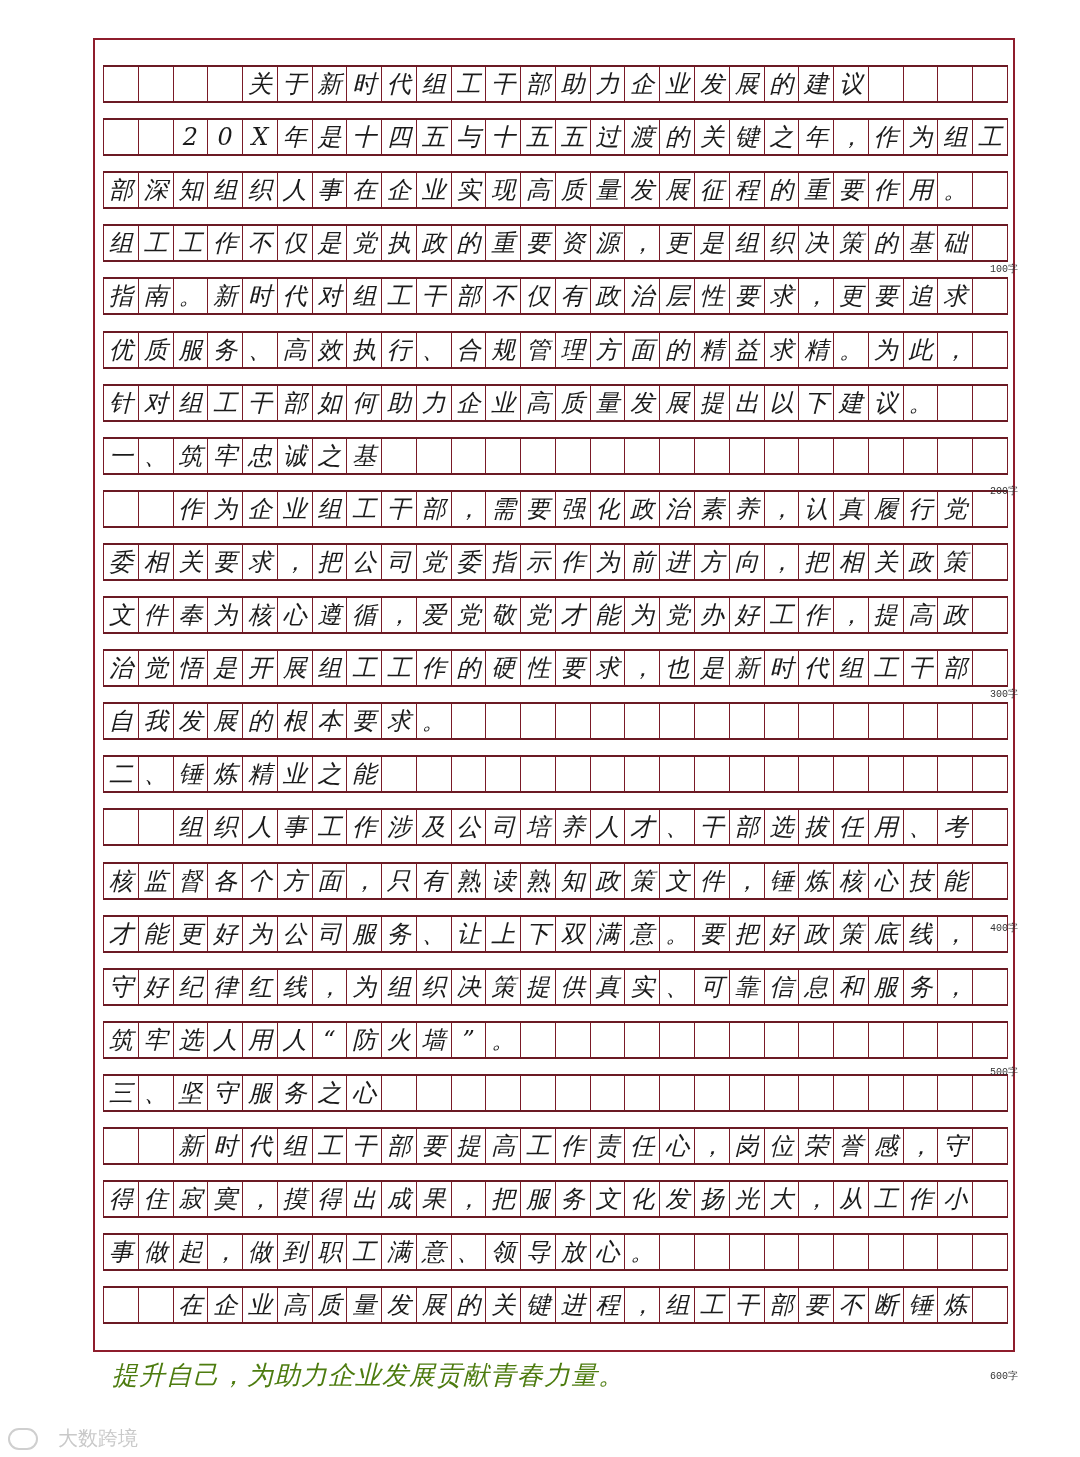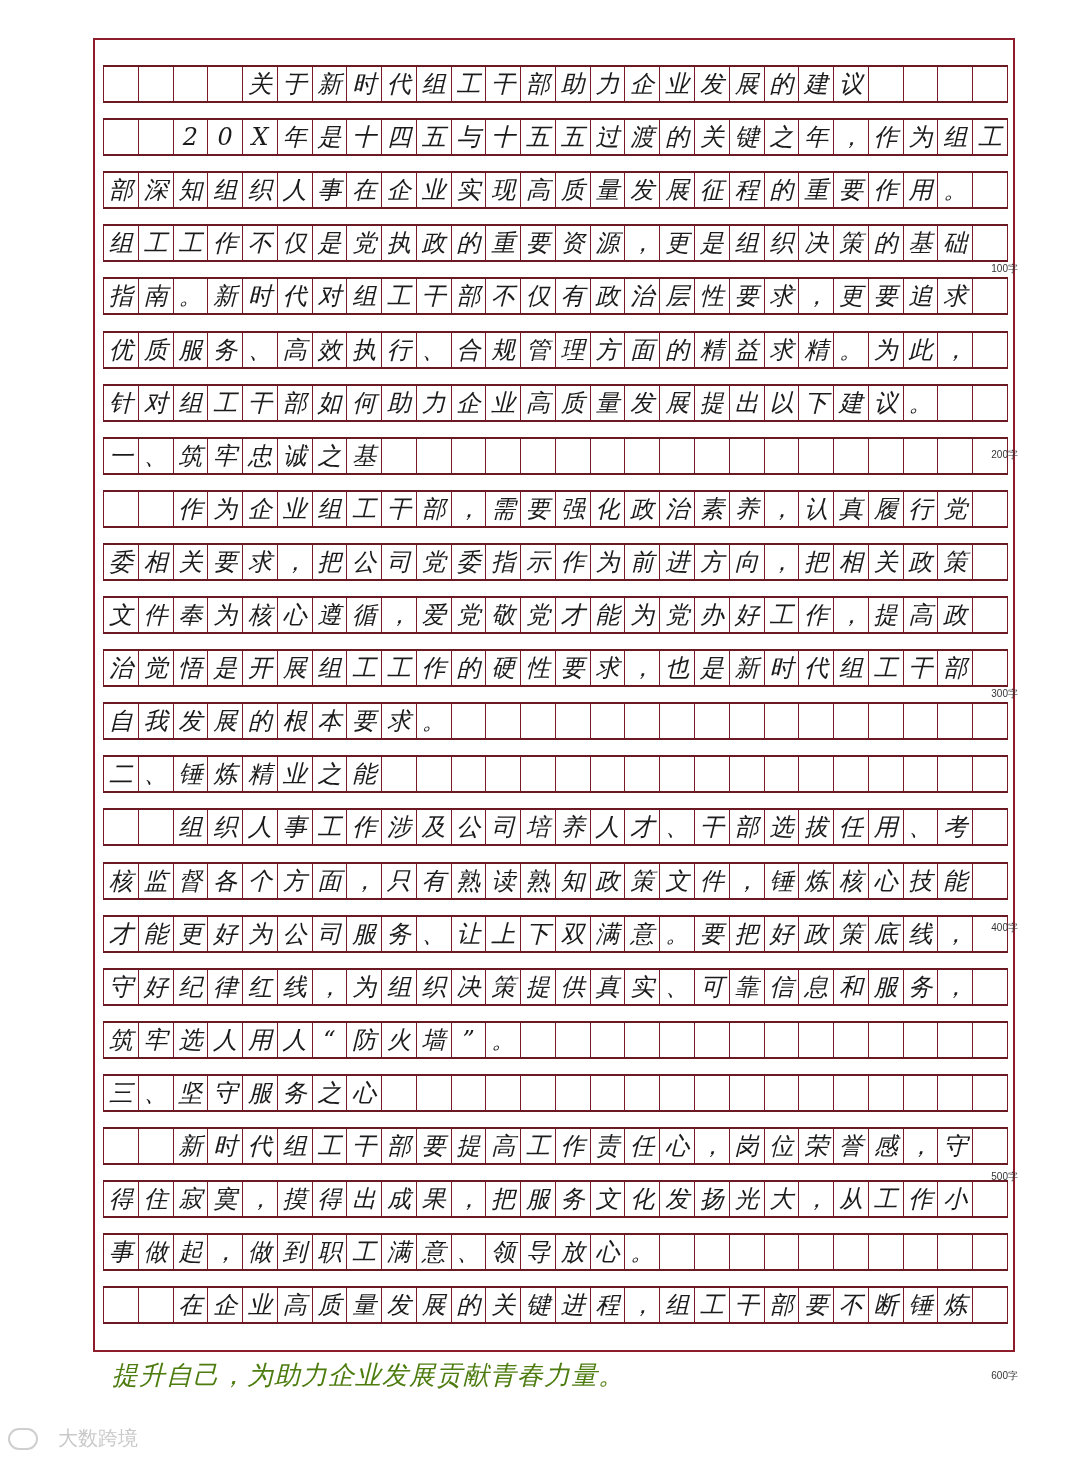--- a/index.html
+++ b/index.html
@@ -21,21 +21,21 @@
     .cell {
       flex: 1 1 0; height: 100%; box-sizing: border-box;
       border-left: 1.5px solid #7a1a27;
       display: flex; align-items: center; justify-content: center;
       font-size: 24px; color: #1b1b1b; line-height: 1;
       font-style: italic;
     }
     .cell:last-child { border-right: 1.5px solid #7a1a27; }
     .counter {
       position: absolute; right: 62px; font-size: 10px; color: #333;
-      font-family: Liberation Sans, sans-serif;
+      font-family: Liberation Mono, monospace;
     }
     .overflow-line {
       position: absolute; left: 112px; top: 1358px; font-size: 26px; color: #4d7c0f;
       font-style: italic; letter-spacing: 1px;
     }
     .watermark {
       position: absolute; left: 8px; top: 1425px; font-size: 20px; color: #c9c9c9;
       font-family: "Liberation Sans", sans-serif; display: flex; align-items: center; gap: 20px;
     }
     .wm-logo {
@@ -720,17 +720,17 @@
       <span class="cell"></span>
     </div>
   </div>
 <div class="overflow-line">提升自己，为助力企业发展贡献青春力量。</div>
 <div class="watermark">
   <span class="wm-logo"></span>
   <span>大数跨境</span>
 </div>
 
 <div class="counter" style="top: 262.3px;">100字</div>
-<div class="counter" style="top: 448px;">200字</div>
+<div class="counter" style="top: 484px;">200字</div>
 <div class="counter" style="top: 687.1px;">300字</div>
 <div class="counter" style="top: 921px;">400字</div>
-<div class="counter" style="top: 1170px;">500字</div>
+<div class="counter" style="top: 1065px;">500字</div>
 <div class="counter" style="top: 1369px;">600字</div>
 
 </body></html>

